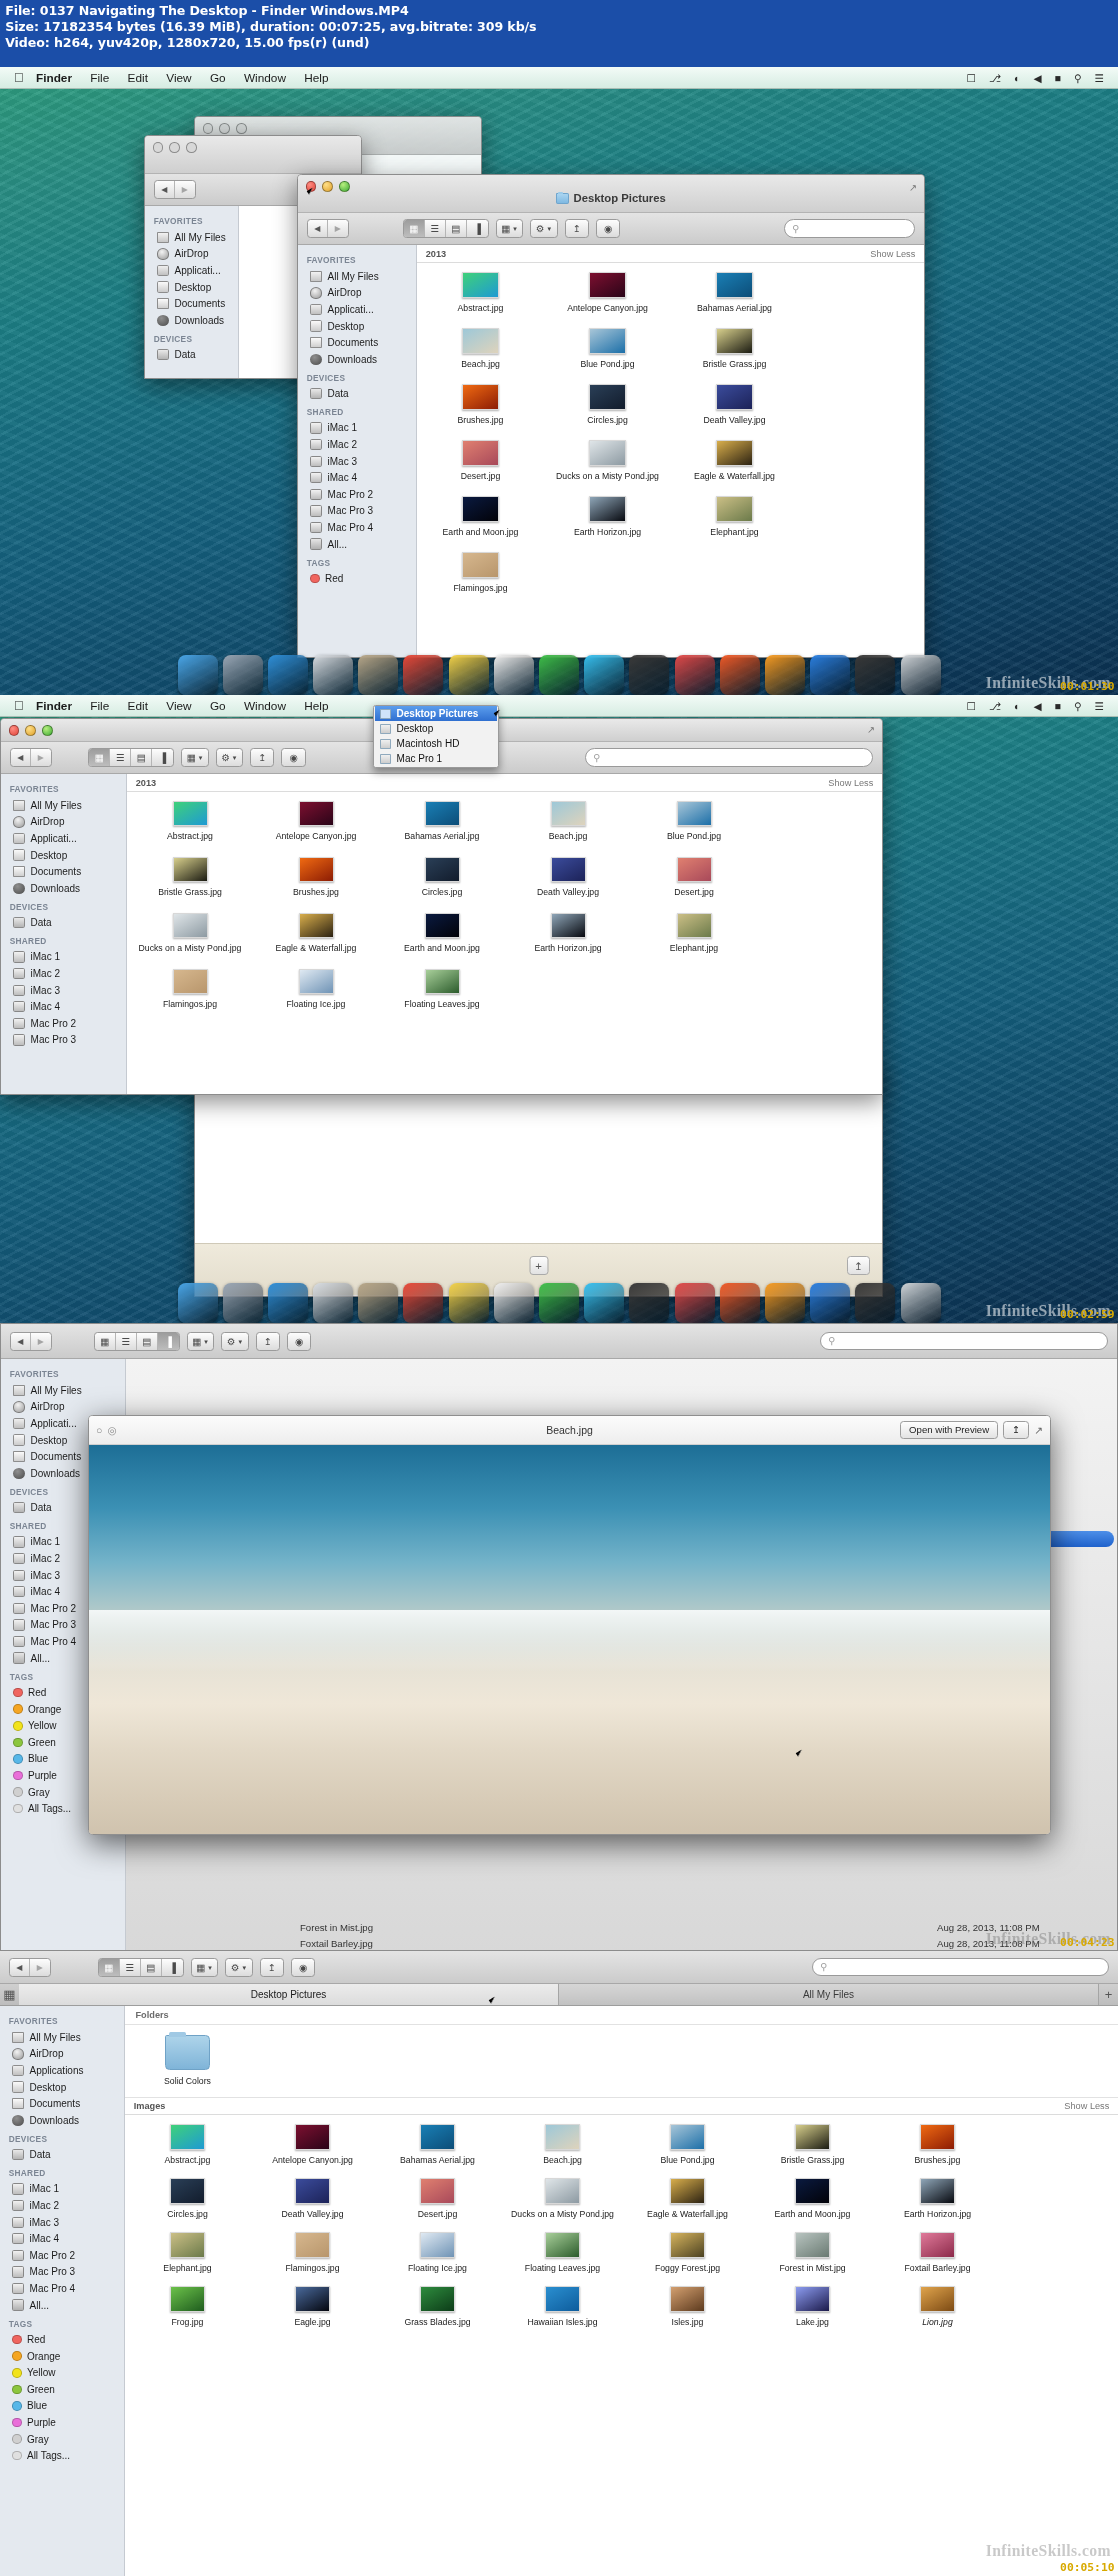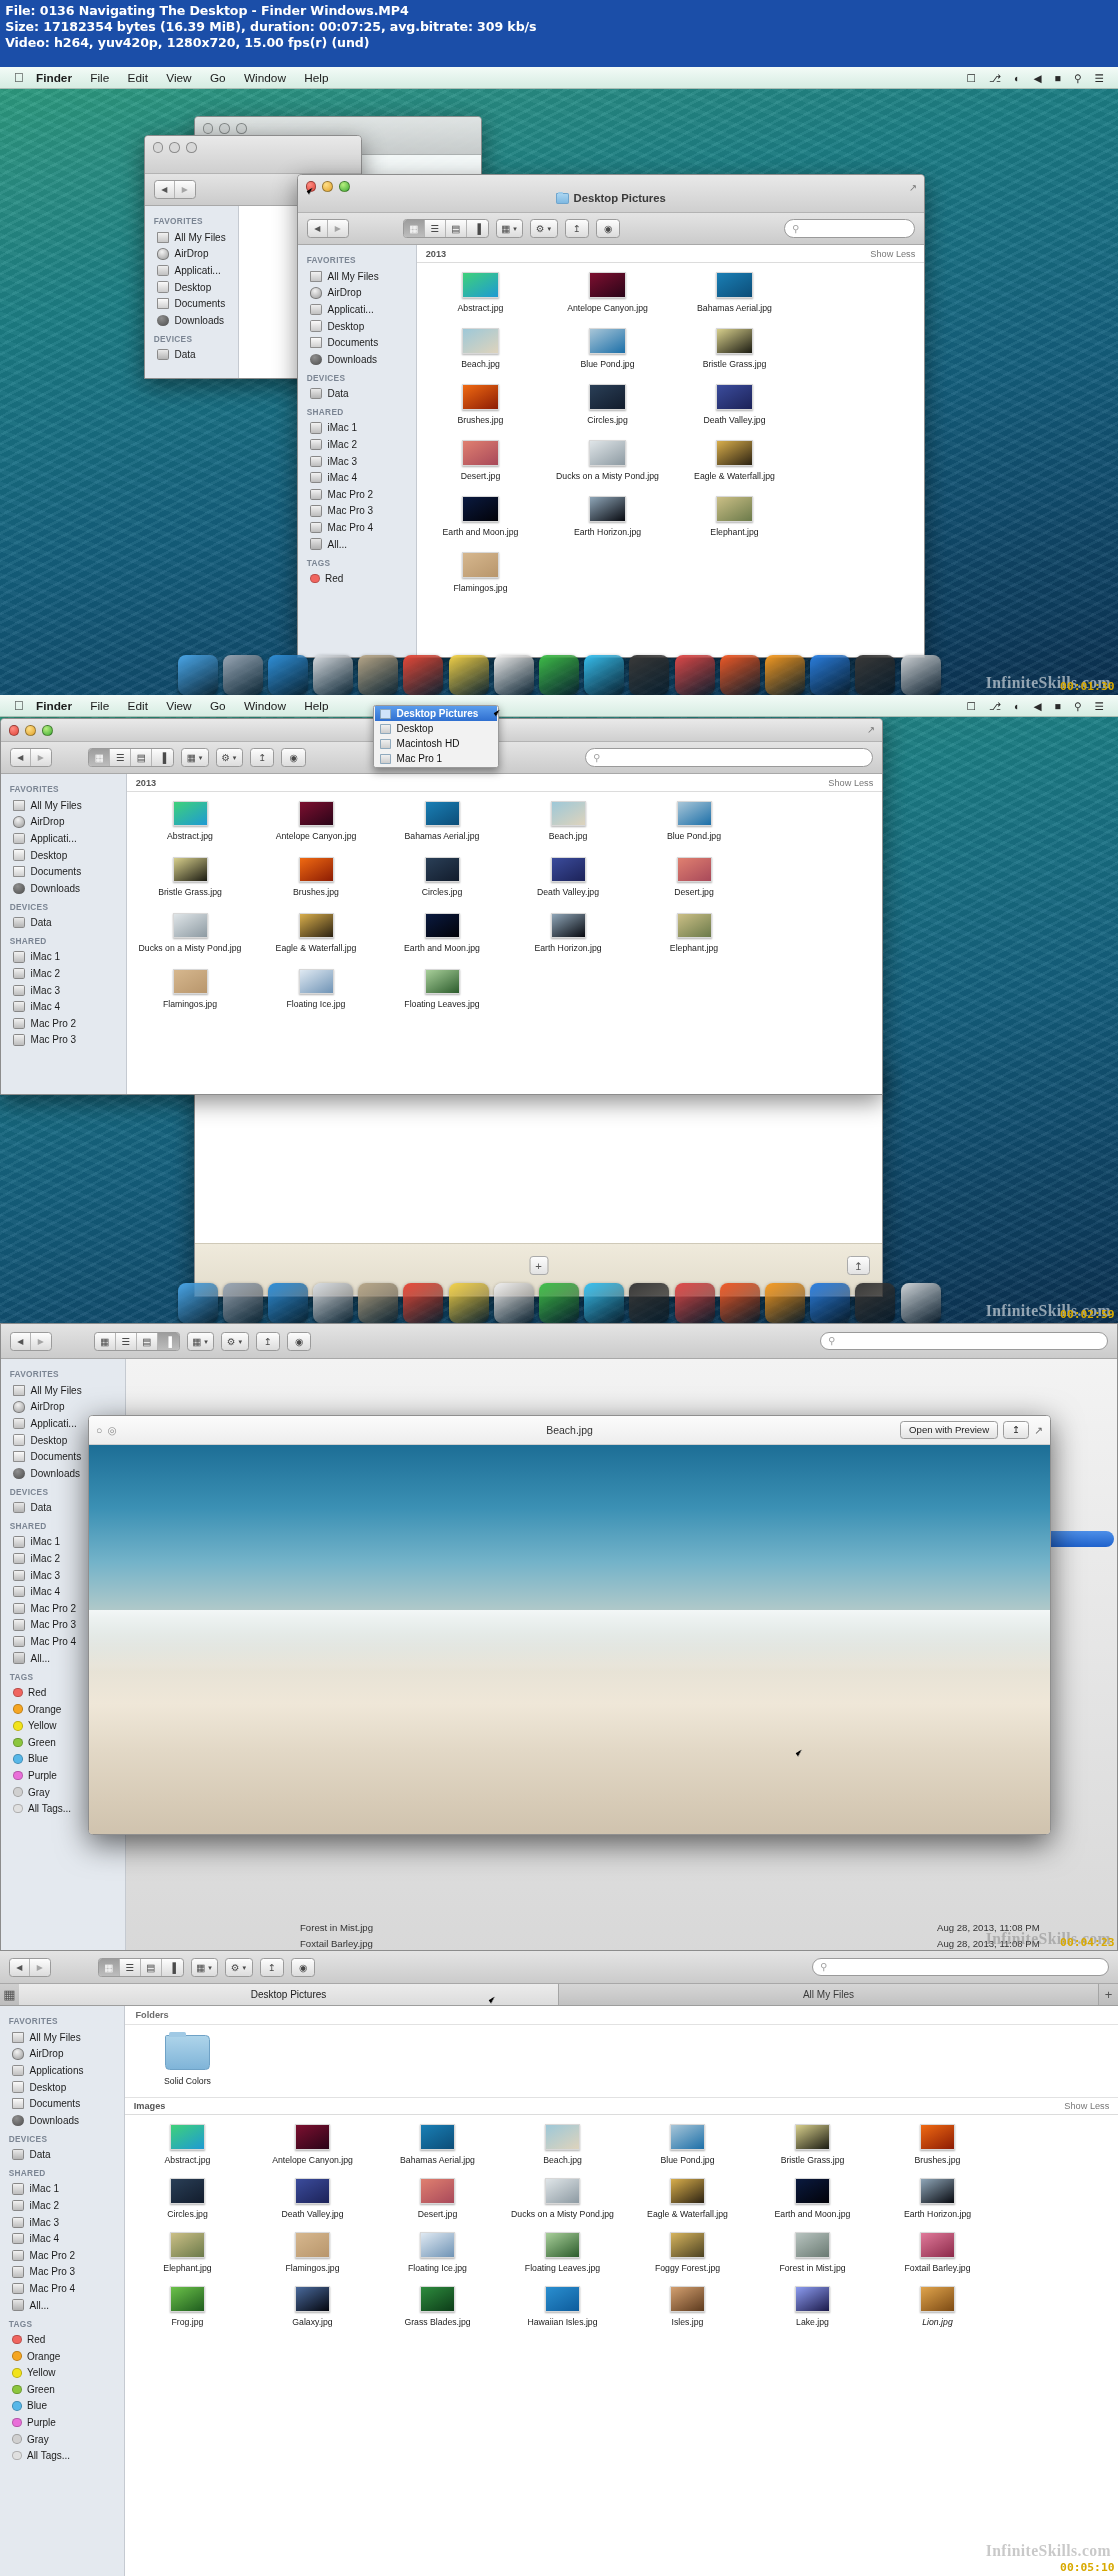--- a/index.html
+++ b/index.html
@@ -182,21 +182,21 @@
                   padding:4.4px 0 3.5px 10.5px; border-bottom:0.9px solid #e2e2e2; background:#fff;}
   .cursor{ position:absolute; width:0;height:0; z-index:70;
            border-left:7px solid #000; border-bottom:4.4px solid transparent;
            border-right:4.4px solid transparent; transform:rotate(-32deg);
            filter:drop-shadow(0.9px 0.9px 0 #fff); }
 </style>
 </head>
 <body>
 
 <div class="vid-header">
-  <div>File: 0136 Navigating The Desktop - Finder Windows.MP4</div>
+  <div>File: 0137 Navigating The Desktop - Finder Windows.MP4</div>
   <div>Size: 17182354 bytes (16.39 MiB), duration: 00:07:25, avg.bitrate: 309 kb/s</div>
   <div>Video: h264, yuv420p, 1280x720, 15.00 fps(r) (und)</div>
 </div>
 
 <div class="screen" style="top:67px;height:628px;">
   <div class="wallpaper"></div>
 
   <div class="menubar" style="top:0;">
     <span class="apple"></span>
     <span class="mi bold">Finder</span>
@@ -1182,21 +1182,21 @@
             <div class="cell" style="width:125px;height:54px;">
               <div class="thumb" style="width:35px;height:26px;background:linear-gradient(150deg,#e07a9a,#8c2a4a);"></div>
               <div class="cap">Foxtail Barley.jpg</div>
             </div>
             <div class="cell" style="width:125px;height:54px;">
               <div class="thumb" style="width:35px;height:26px;background:linear-gradient(150deg,#6cc24a,#1e5c1e);"></div>
               <div class="cap">Frog.jpg</div>
             </div>
             <div class="cell" style="width:125px;height:54px;">
               <div class="thumb" style="width:35px;height:26px;background:linear-gradient(150deg,#4a6a9c,#04060e);"></div>
-              <div class="cap">Galaxy.jpg</div>
+              <div class="cap">Eagle.jpg</div>
             </div>
             <div class="cell" style="width:125px;height:54px;">
               <div class="thumb" style="width:35px;height:26px;background:linear-gradient(150deg,#2e8c3e,#0c3c18);"></div>
               <div class="cap">Grass Blades.jpg</div>
             </div>
             <div class="cell" style="width:125px;height:54px;">
               <div class="thumb" style="width:35px;height:26px;background:linear-gradient(150deg,#2a8fd0,#0e5c9c);"></div>
               <div class="cap">Hawaiian Isles.jpg</div>
             </div>
             <div class="cell" style="width:125px;height:54px;">

